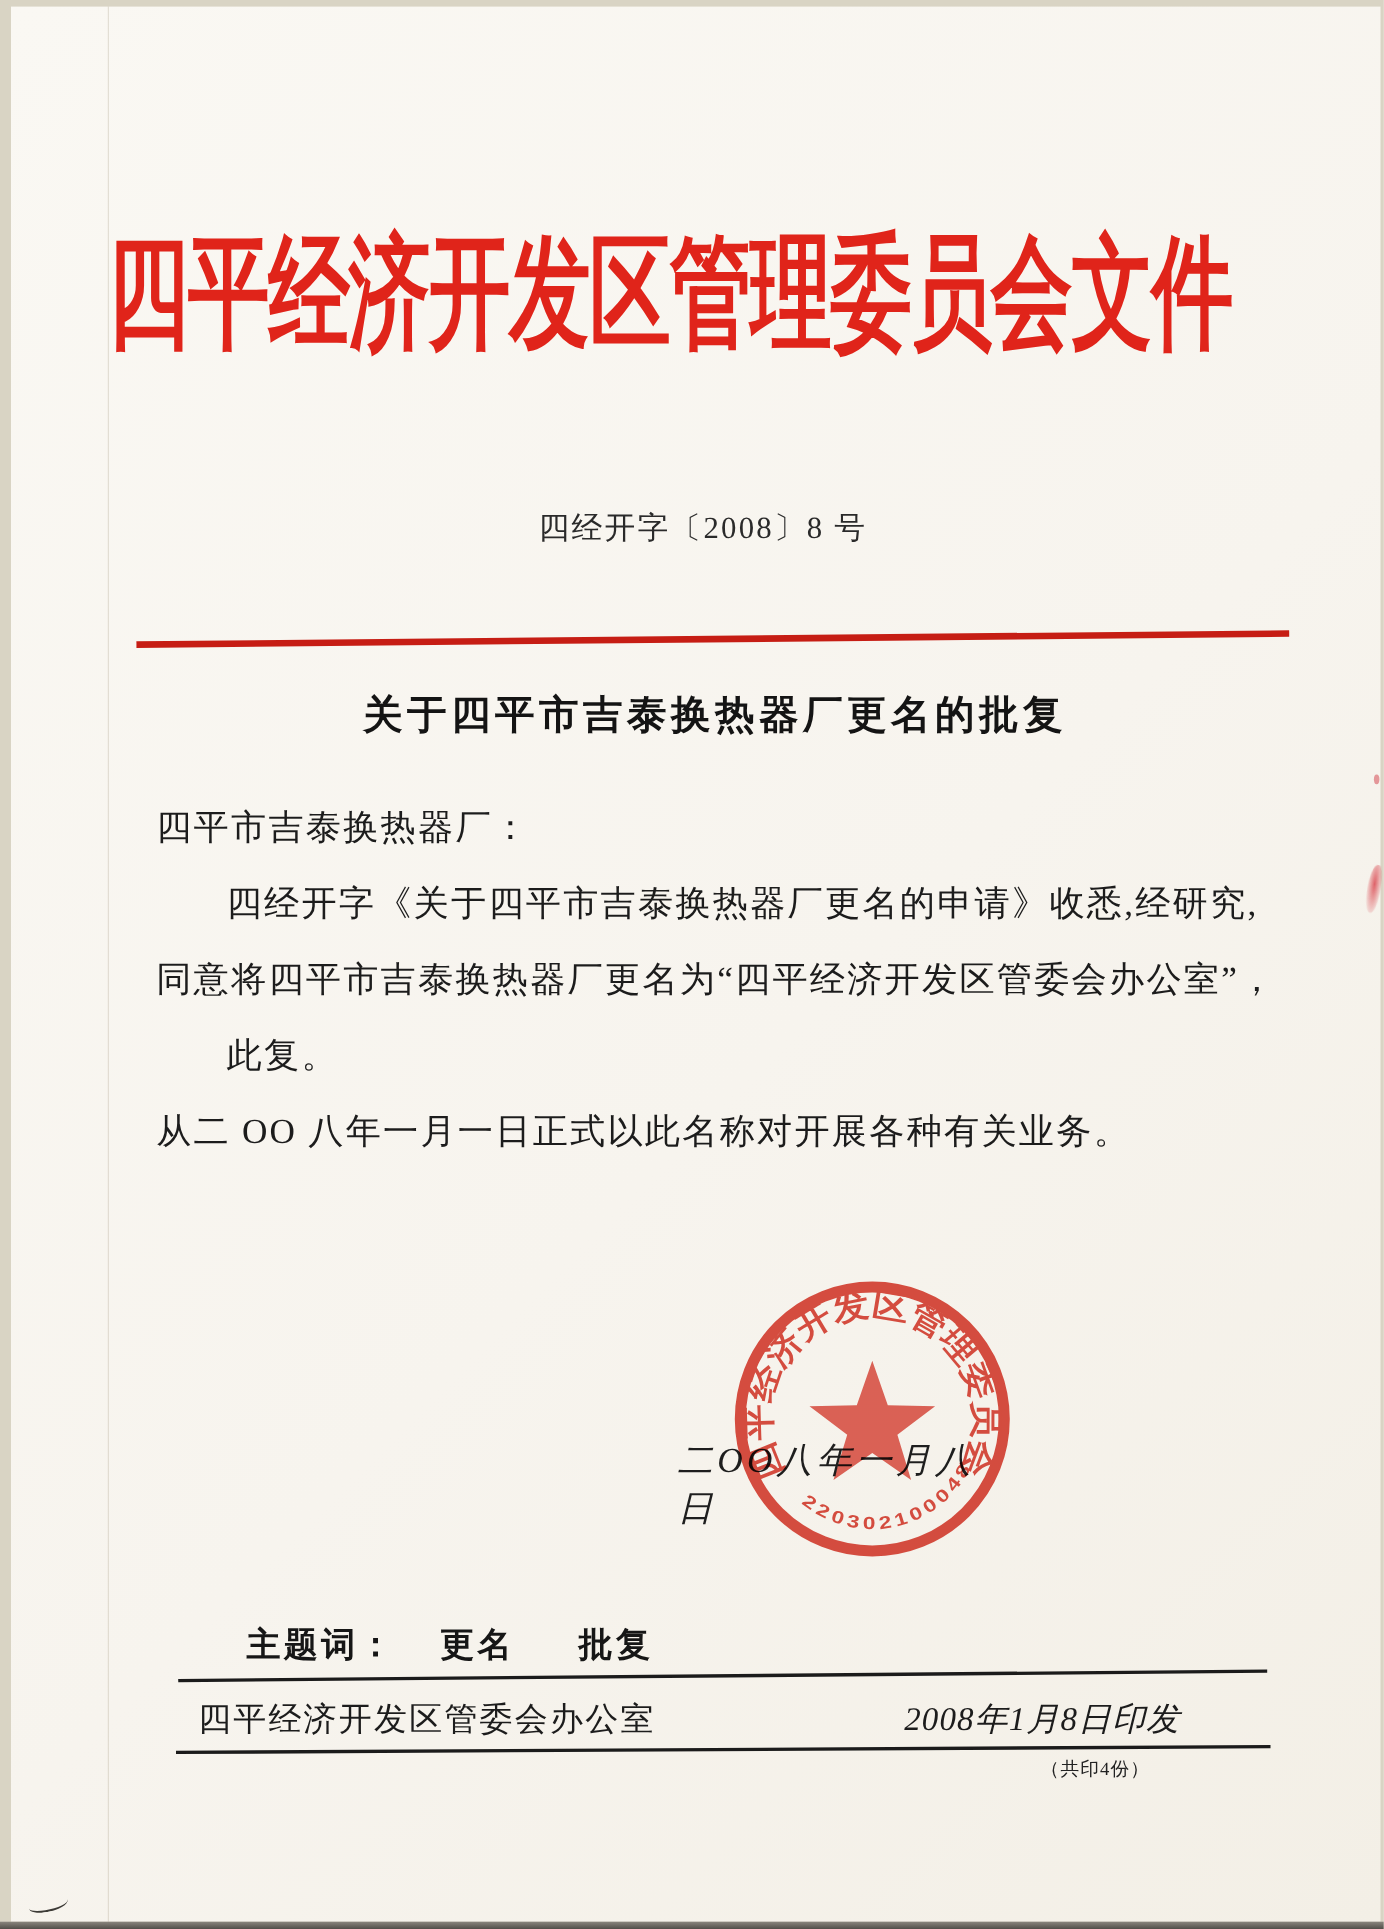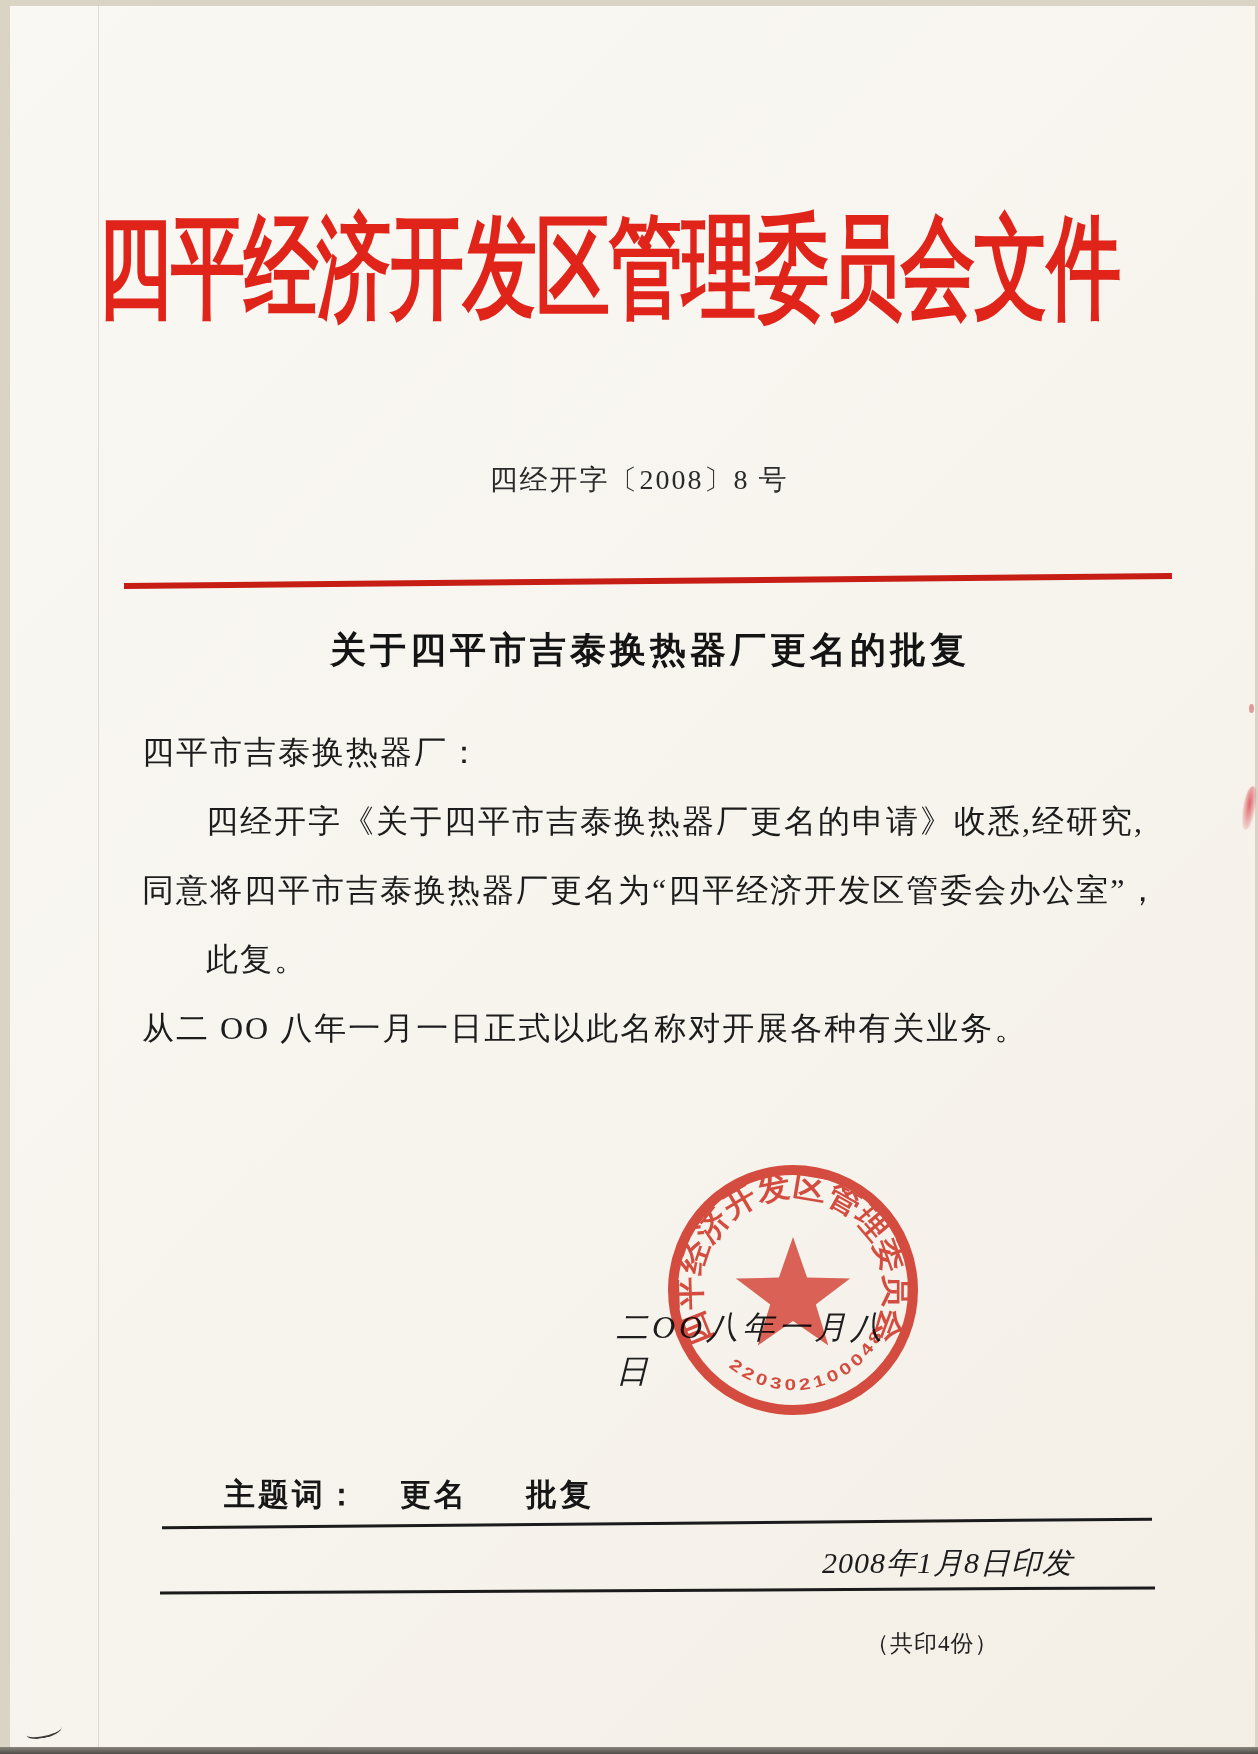--- a/index.html
+++ b/index.html
@@ -75,22 +75,22 @@
   }
   .footer-office{
     position:absolute;left:170px;top:1537px;
     font-size:30px;color:#1c1c1c;letter-spacing:2px;white-space:nowrap;
   }
   .footer-printdate{
     position:absolute;left:812px;top:1537px;
     font-size:30px;color:#1c1c1c;letter-spacing:1px;white-space:nowrap;font-style:italic;
   }
   .copies-note{
-    position:absolute;left:856px;top:1591px;
-    font-size:23px;color:#222;letter-spacing:1px;margin-top:31px;
+    position:absolute;left:936px;top:1591px;
+    font-size:17px;color:#222;letter-spacing:1px;
   }
   .red-smudge{
     position:absolute;left:1233px;top:780px;width:12px;height:44px;
     background:radial-gradient(ellipse at 50% 40%, rgba(214,50,60,0.75), rgba(214,50,60,0.15) 70%, transparent);
     border-radius:60% 40% 55% 45%;
     transform:rotate(8deg);filter:blur(0.6px);
   }
   .red-dot{
     position:absolute;left:1239px;top:698px;width:5px;height:9px;
     background:rgba(210,60,70,0.5);border-radius:50%;
@@ -143,20 +143,21 @@
       <textPath href="#arcBottom" startOffset="38" textLength="200" lengthAdjust="spacingAndGlyphs">2203021000483</textPath>
     </text>
   </svg>
 
   <div class="subject-row">
     <span>主题词：</span><span class="kw1">更名</span><span class="kw2">批复</span>
   </div>
 
   <div class="black-rule-1"></div>
 
+  <div class="footer-office">四平经济开发区管委会办公室</div>
   <div class="footer-printdate">2008年1月8日印发</div>
 
   <div class="black-rule-2"></div>
 
   <div class="copies-note">（共印4份）</div>
 
   <div class="red-smudge"></div>
   <div class="red-dot"></div>
   <div class="pen-scratch"></div>
 </div>

